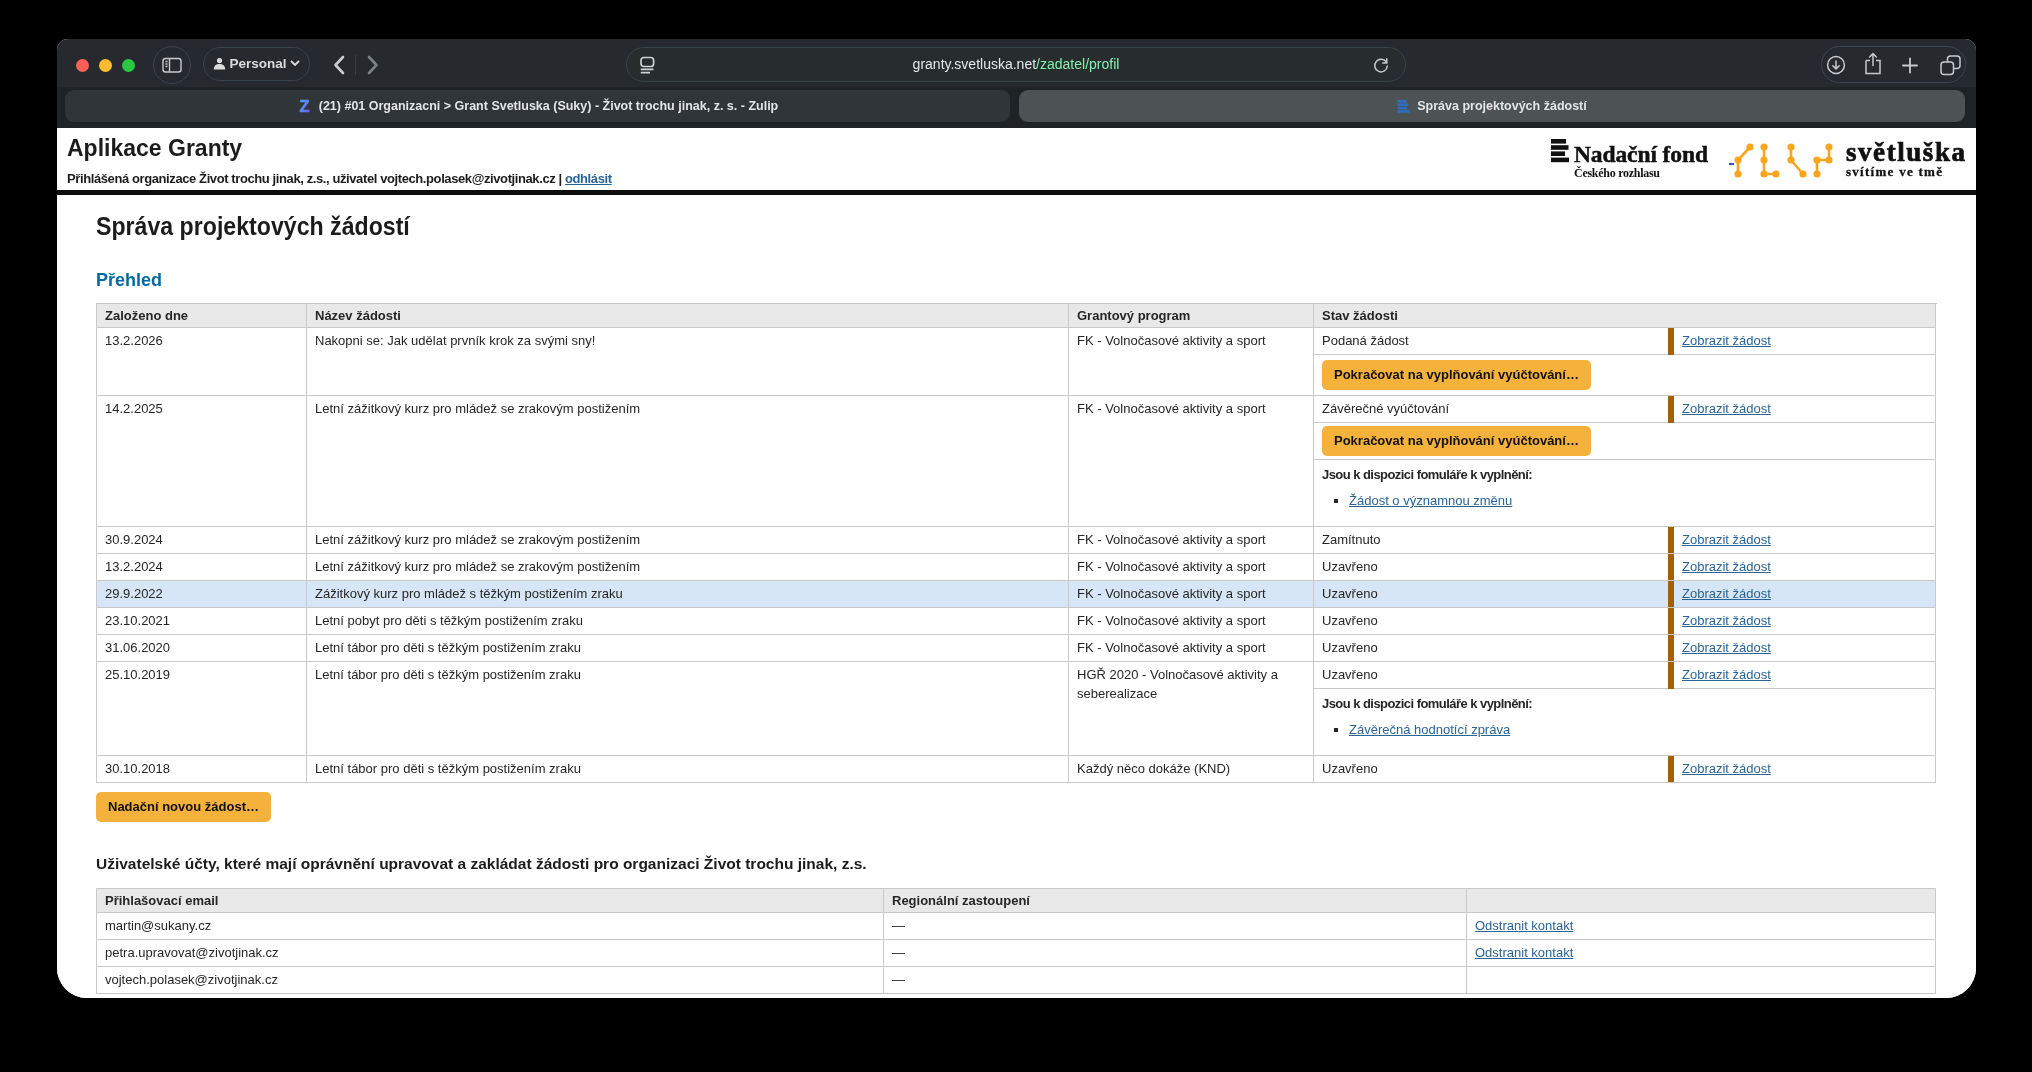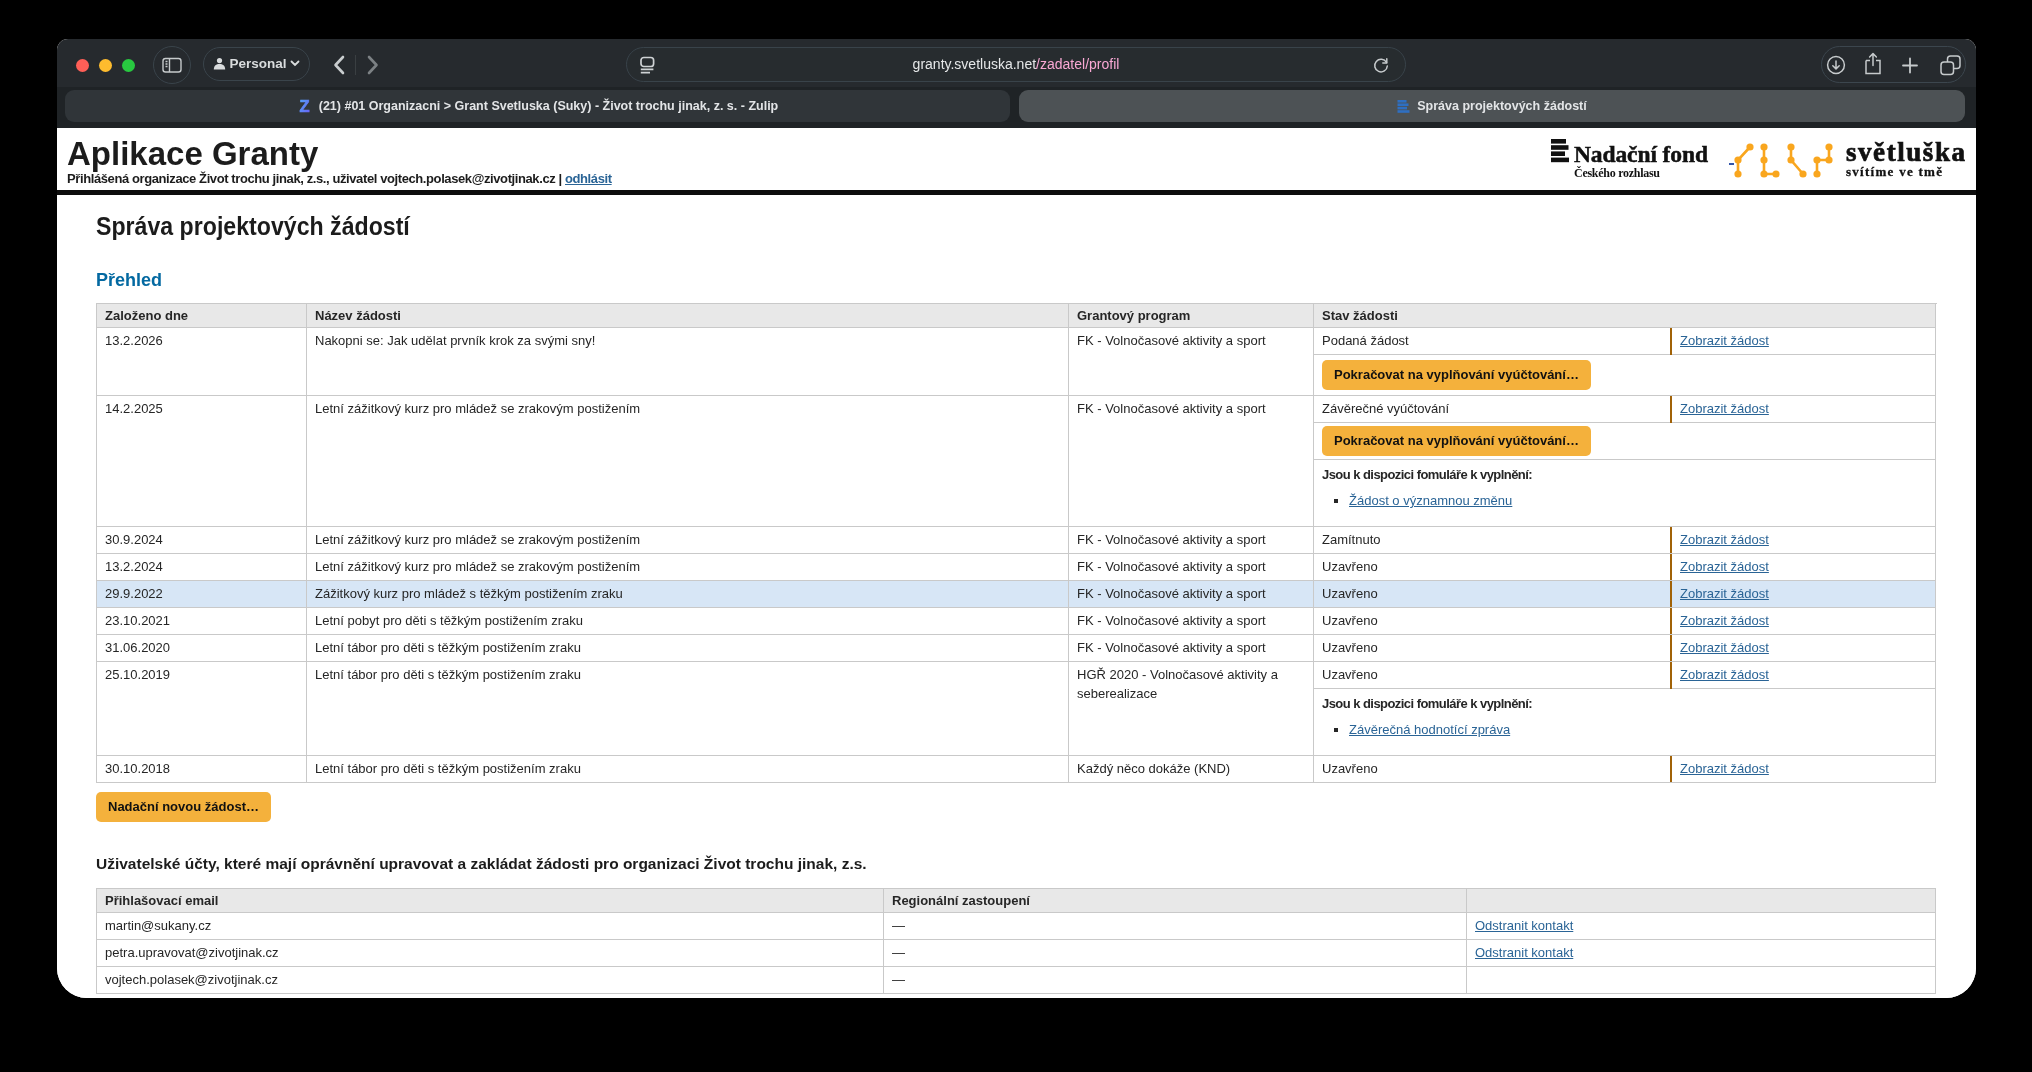--- a/index.html
+++ b/index.html
@@ -13,43 +13,43 @@
 #strip { position:absolute; left:0; top:48px; width:100%; height:41px; background:#1f2326; }
 .tl { position:absolute; top:19.5px; width:13px; height:13px; border-radius:50%; }
 #tl1 { left:18.5px; background:#ff5f57; }
 #tl2 { left:41.5px; background:#febc2e; }
 #tl3 { left:64.5px; background:#28c840; }
 #sidebtn { position:absolute; left:96px; top:7px; width:38px; height:38px; border:1px solid #3a444b; border-radius:50%; }
 #persbtn { position:absolute; left:146px; top:8px; width:107px; height:34px; border:1px solid #3a444b; border-radius:17px; color:#d9dcdd; font-size:13.5px; font-weight:700; line-height:32px; text-align:center; }
 .navarrow { position:absolute; top:11px; width:30px; height:30px; }
 #urlbar { position:absolute; left:569px; top:8px; width:780px; height:35px; background:#272c2f; border:1px solid #39434a; border-radius:17.5px; }
 #urltext { position:absolute; left:0; right:0; top:0; height:33px; line-height:33px; text-align:center; font-size:14px; color:#e6e8e9; }
-#urltext .dim { color:#f9a8d4; }
+#urltext .dim { color:#86efac; }
 .tab { position:absolute; top:51px; height:32px; border-radius:9px; }
 #tab1 { left:8px; width:945px; background:#303539; }
 #tab2 { left:962px; width:946px; background:#4d5255; }
 .tabinner { position:absolute; left:0; right:0; top:0; bottom:0; display:flex; align-items:center; justify-content:center; gap:7px; font-size:12.5px; font-weight:600; color:#e3e5e7; }
 #page { position:absolute; left:0; top:89px; width:100%; height:870px; background:#fff; color:#262626; font-size:13px; }
 #blackline { position:absolute; left:0; top:62px; width:100%; height:5px; background:#0d0d0d; }
-#apptitle { position:absolute; left:10px; top:7px; font-size:33px; font-weight:700; color:#1c1c1c; }
+#apptitle { position:absolute; left:10px; top:7px; font-size:23px; font-weight:700; color:#1c1c1c; }
 #appsub { position:absolute; left:10px; top:43px; font-size:13px; font-weight:700; letter-spacing:-0.4px; color:#1c1c1c; }
 a { color:#2a6496; text-decoration:underline; }
 #logos { position:absolute; left:1490px; top:0; width:429px; height:62px;font-family:Liberation Serif, serif; }
 h1#mainh { position:absolute; left:39px; top:83px; font-size:26px; font-weight:700; transform:scaleX(0.89); transform-origin:left top; white-space:nowrap; color:#1c1c1c;}
 #prehled { position:absolute; left:39px; top:142px; font-size:18px; font-weight:700; color:#0369a1;}
 table { border-collapse:collapse; table-layout:fixed; }
 #t1 { position:absolute; left:39px; top:175px; width:1839px; }
 #t2 { position:absolute; left:39px; top:760px; width:1839px; }
 td, th { border:1px solid #c9c9c9; vertical-align:top; padding:3px 8px 4px; line-height:19px; font-size:13px; text-align:left; }
 th { background:#e8e8e8; padding:2px 8px; font-weight:700; }
 td.nest { padding:0; }
 table.inner { width:100%; border-collapse:collapse; }
 table.inner td { border:none; }
 table.inner tr + tr td { border-top:1px solid #c9c9c9; }
-table.inner td.st { width:357px; border-right:2px solid #a16207; }
+table.inner td.st { width:357px; border-right:6px solid #a16207; }
 tr.hl td { background:#d7e6f6; }
 .btn { display:inline-block; background:#f4b13c; border:none; border-radius:5px; color:#111; font-weight:700; font-size:13px; line-height:20px; padding:5px 12px; font-family:"Liberation Sans",sans-serif; }
 .btnrow { padding:5px 8px !important; }
 .btnrow2 { padding:3px 8px !important; }
 .formcell { padding:5px 8px 16px !important; }
 .formcell p { margin:0 0 7px; font-weight:700; letter-spacing:-0.55px; }
 .formcell ul { margin:0; padding-left:27px; list-style:square; }
 #newbtn { position:absolute; left:39px; top:664px; }
 #usrhead { position:absolute; left:39px; top:727px; font-size:15.5px; font-weight:700; color:#1c1c1c; }
 </style>

